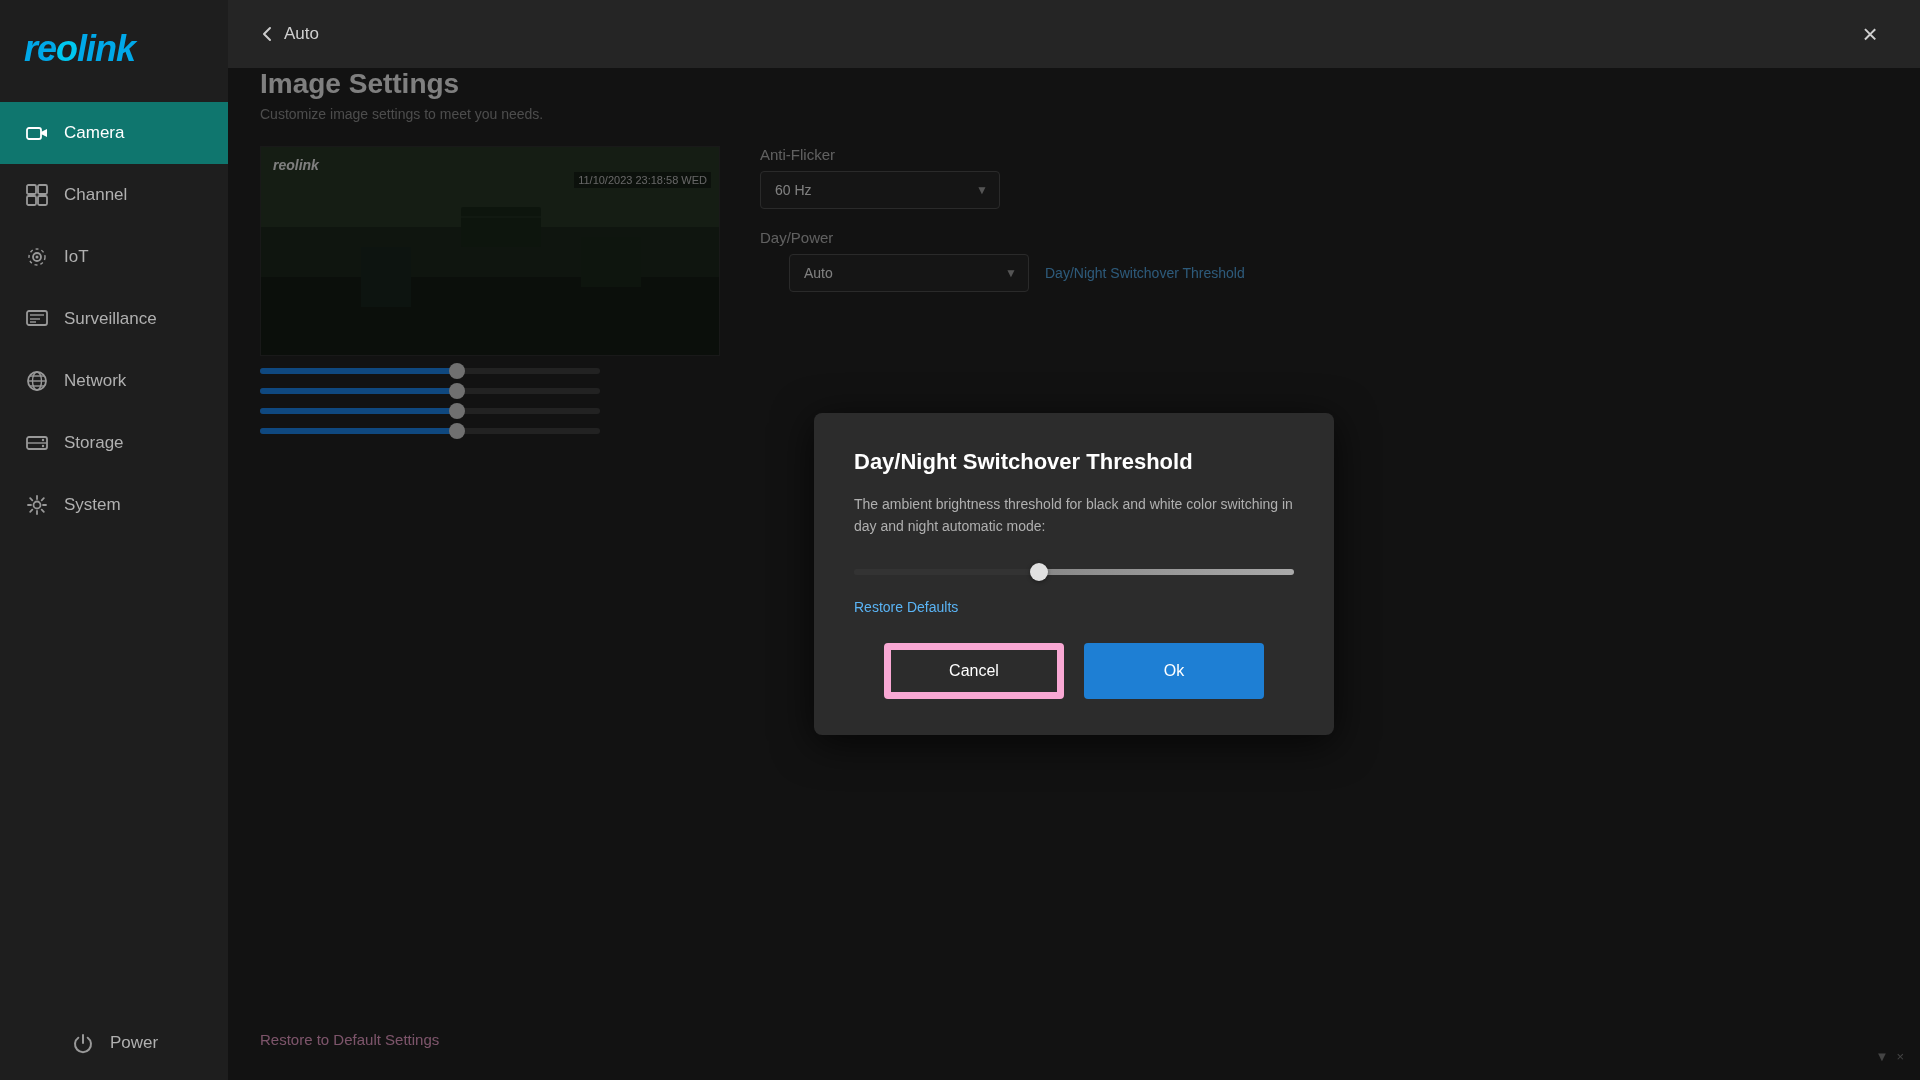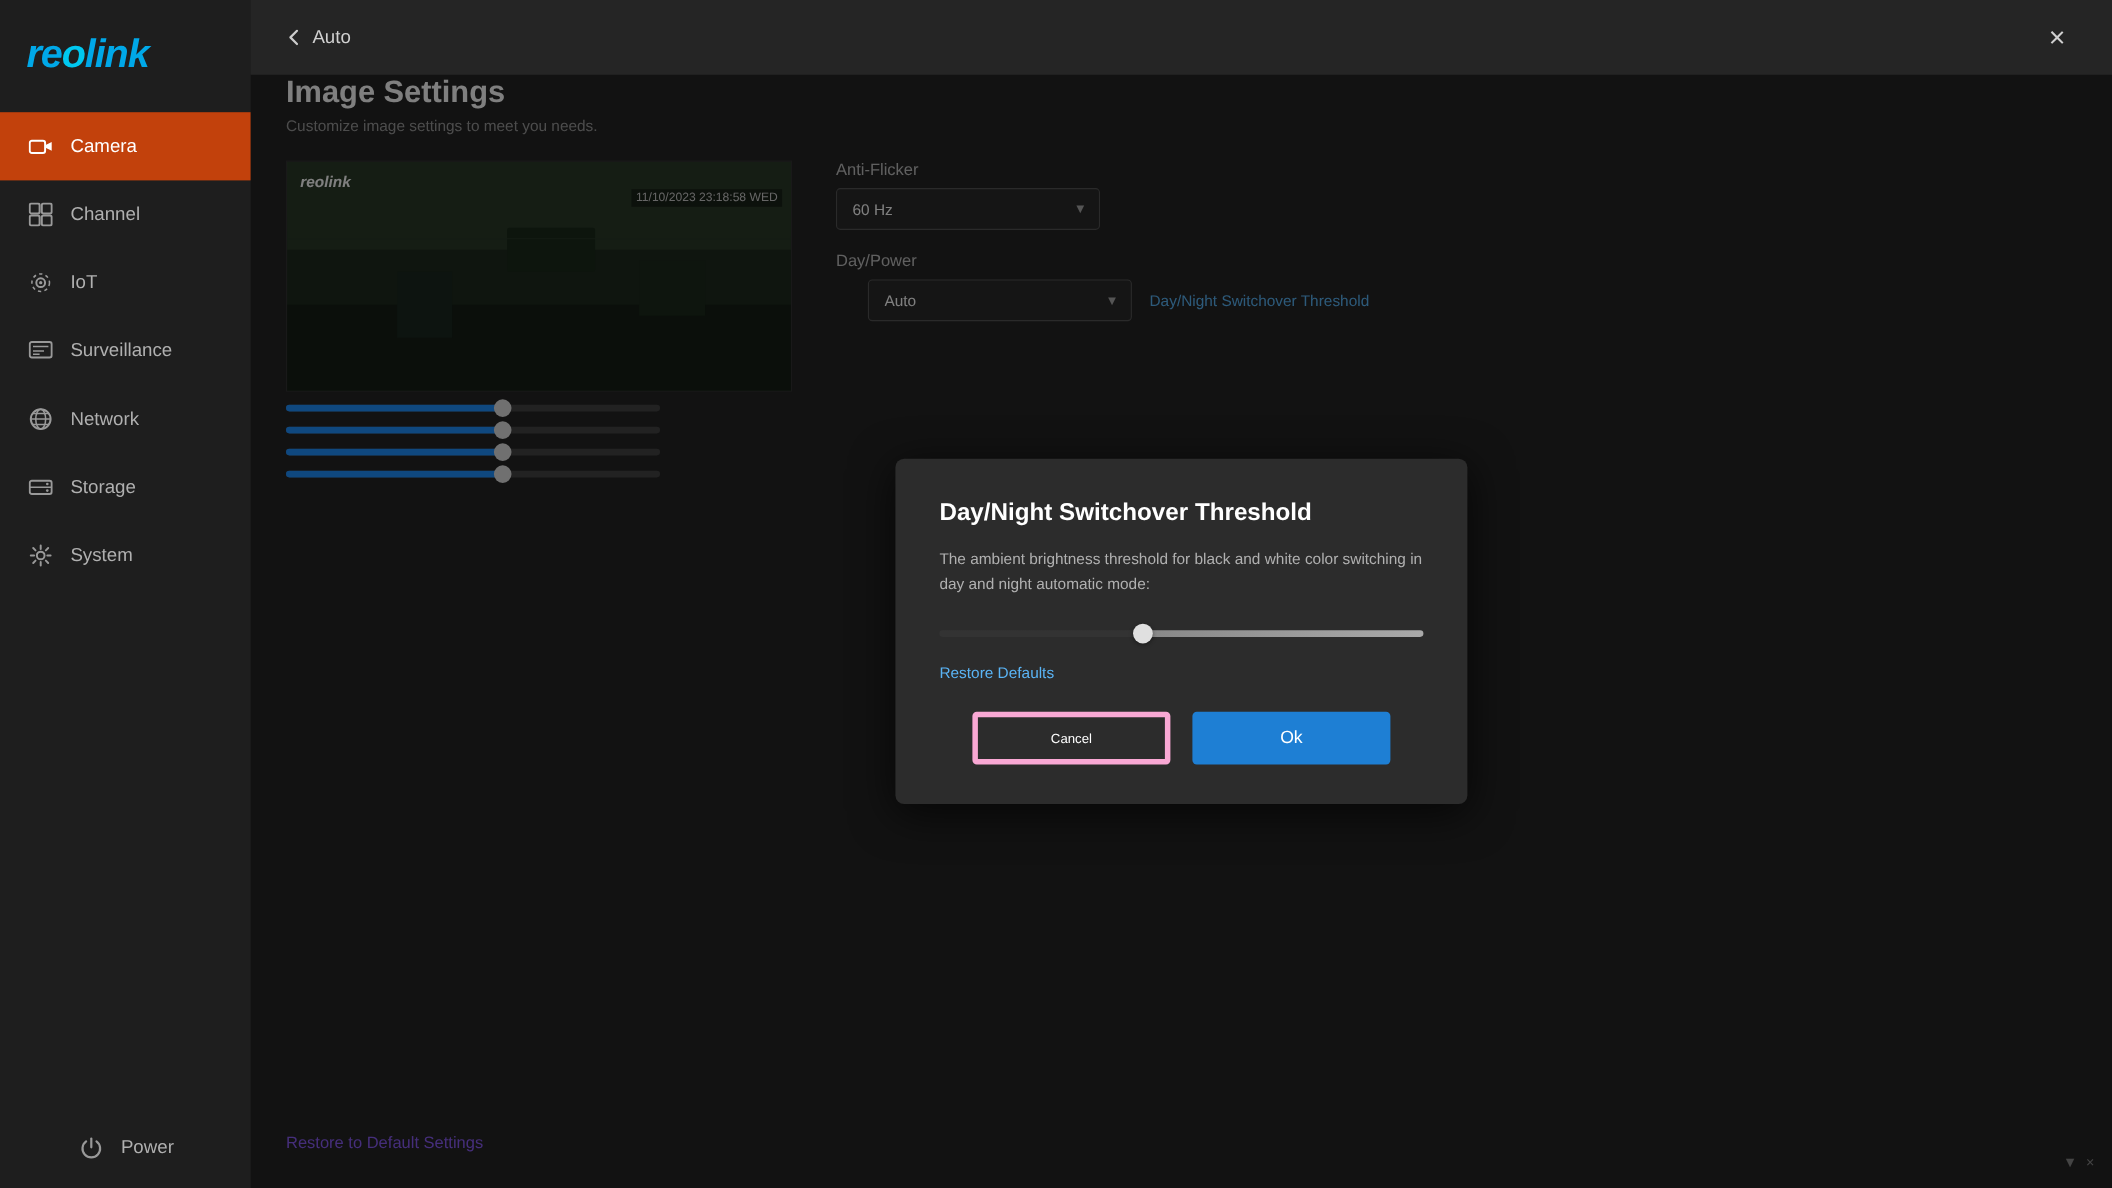--- a/index.html
+++ b/index.html
@@ -48,21 +48,21 @@
       gap: 14px;
       padding: 18px 24px;
       cursor: pointer;
       font-size: 17px;
       color: #b0b0b0;
       border-radius: 0;
       transition: background 0.15s;
     }
 
     .nav-item.active {
-      background: #c2410c;
+      background: #0f766e;
       color: #fff;
     }
 
     .nav-icon {
       width: 26px;
       height: 26px;
       display: flex;
       align-items: center;
       justify-content: center;
       flex-shrink: 0;
@@ -274,21 +274,21 @@
     }
 
     .day-night-link {
       color: #5ab4f5;
       font-size: 14px;
       cursor: pointer;
       text-decoration: none;
     }
 
     .restore-link {
-      color: #8b5cf6;
+      color: #f9a8d4;
       font-size: 15px;
       cursor: pointer;
       margin-top: 32px;
       display: inline-block;
     }
 
     
     .modal-overlay {
       position: absolute;
       top: 0;
@@ -363,23 +363,23 @@
     .modal-buttons {
       display: flex;
       gap: 20px;
       justify-content: center;
     }
 
     .btn-cancel {
       width: 180px;
       padding: 12px 0;
       background: transparent;
-      border: 5px solid #f9a8d4;
-      color: #fff;
-      font-size: 12px;
+      border: 7px solid #f9a8d4;
+      color: #fff;
+      font-size: 16px;
       border-radius: 4px;
       cursor: pointer;
     }
 
     .btn-ok {
       width: 180px;
       padding: 12px 0;
       background: #1e7fd4;
       border: none;
       color: #fff;

